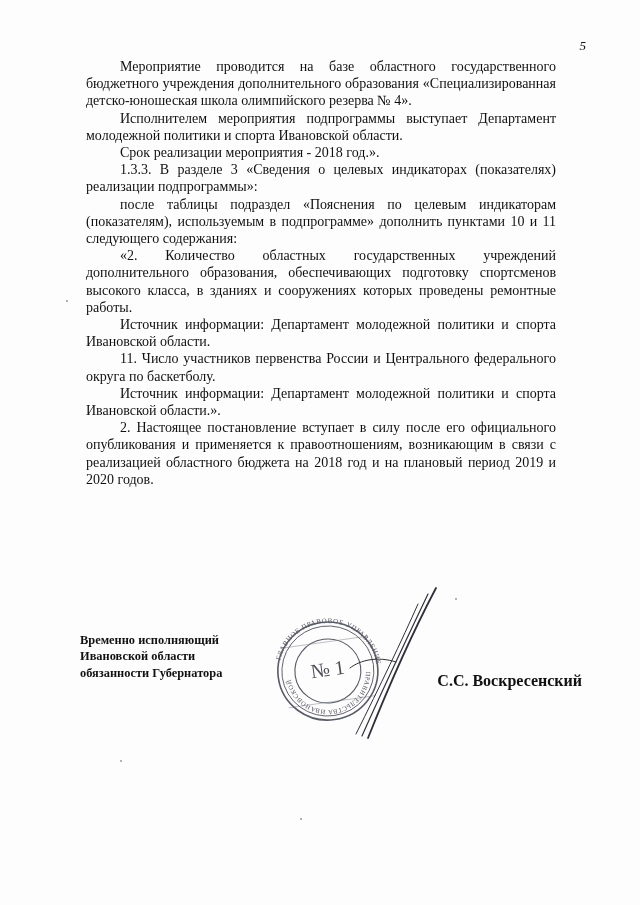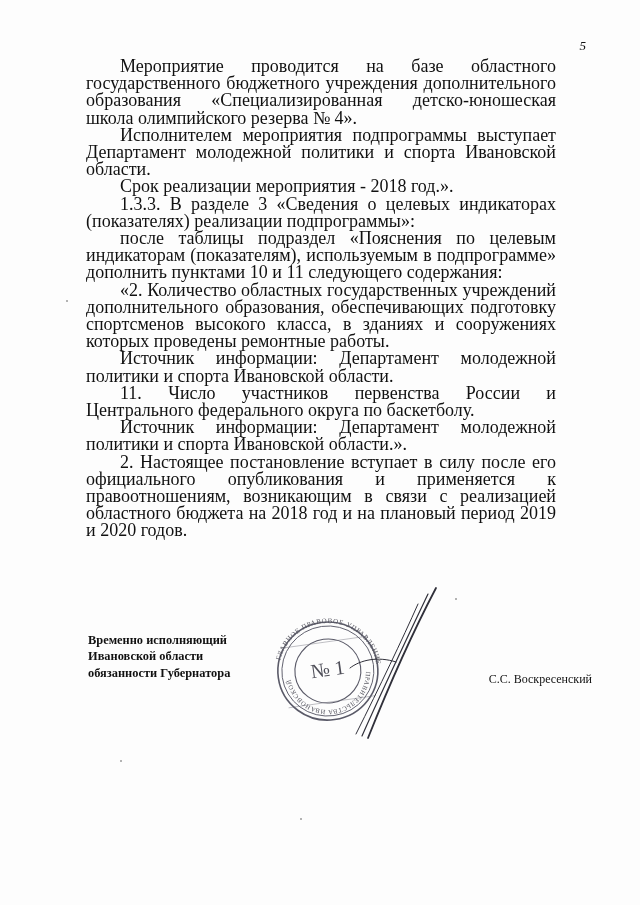--- a/index.html
+++ b/index.html
@@ -29,45 +29,45 @@
     top: 38px;
     font-size: 13px;
     font-style: italic;
     font-family: "Liberation Serif", serif;
   }
   .body-text {
     position: absolute;
     left: 86px;
     top: 58px;
     width: 470px;
-    font-size: 18px;
+    font-size: 14px;
     line-height: 17.2px;
     text-align: justify;
     text-justify: inter-word;
   }
   .para {
     margin: 0 0 0 0;
     text-indent: 34px;
     text-align: justify;
   }
   .sig-block {
     position: absolute;
-    left: 88px;
+    left: 80px;
     top: 632px;
     width: 200px;
     font-size: 12.4px;
     line-height: 16.4px;
     font-weight: bold;
   }
   .sig-name {
     position: absolute;
-    right: 48px;
+    right: 58px;
     top: 672px;
-    font-size: 12px;
-    font-weight: normal;
+    font-size: 16px;
+    font-weight: bold;
   }
   .stamp {
     position: absolute;
     left: 268px;
     top: 612px;
     width: 120px;
     height: 118px;
   }
   .stamp svg { display: block; }
   .signature-strokes {

